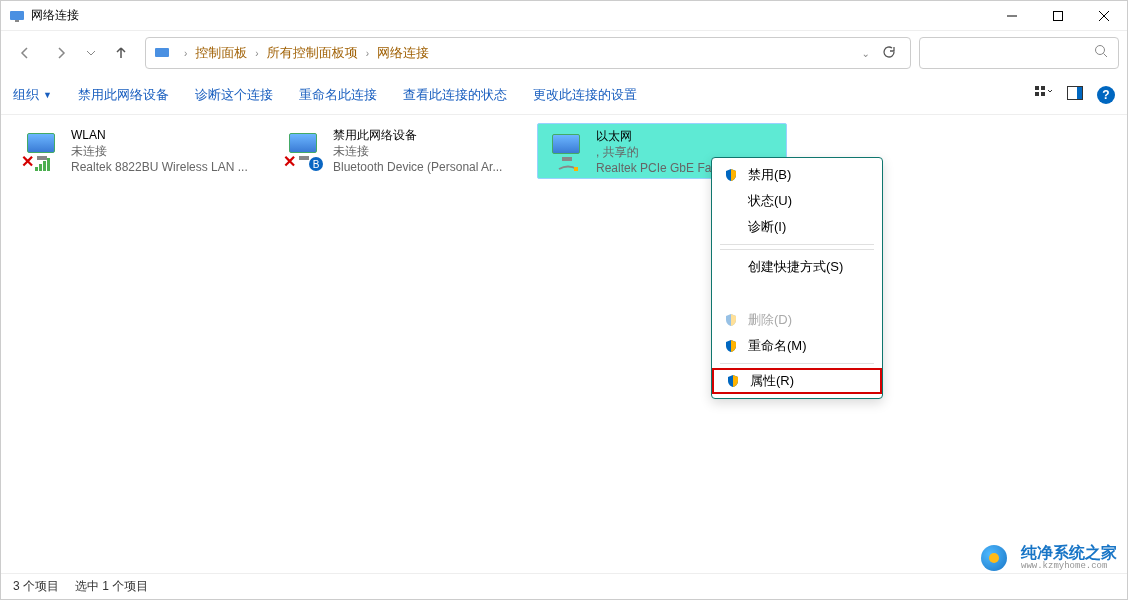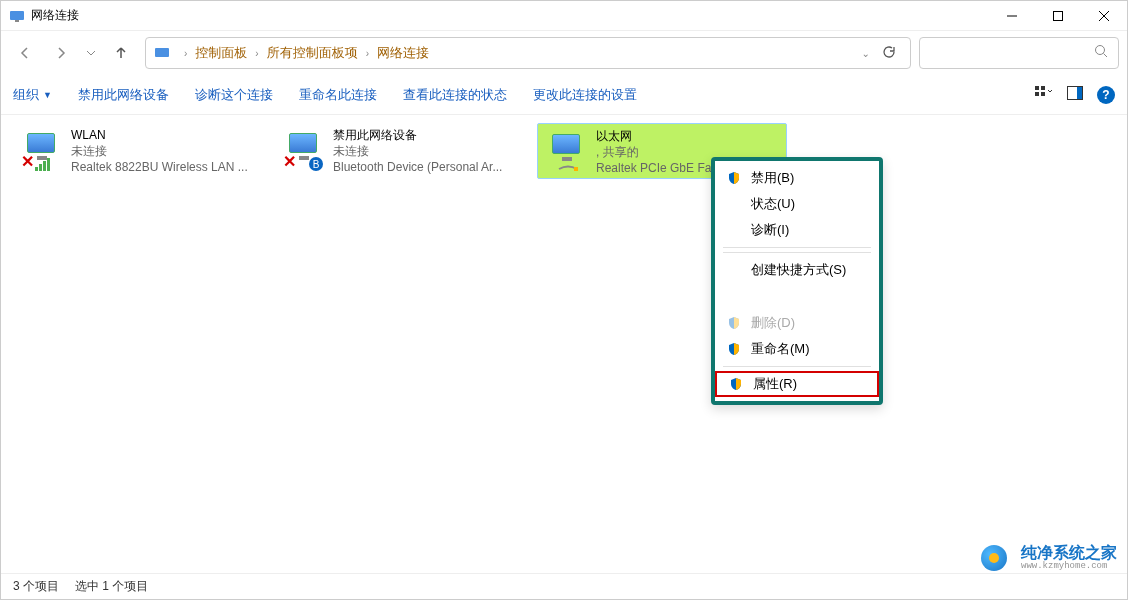--- a/index.html
+++ b/index.html
@@ -26,29 +26,29 @@
 
 .toolbar { height: 40px; display: flex; align-items: center; padding: 0 12px; gap: 26px; font-size: 13px; border-bottom: 1px solid #eee; }
 .tool-item { color: #1a5fbf; cursor: pointer; display: flex; align-items: center; gap: 4px; }
 .tool-right { margin-left: auto; display: flex; gap: 14px; align-items: center; }
 .tool-ico { color: #333; font-size: 14px; }
 .help-ico { width: 18px; height: 18px; background: #0067c0; border-radius: 50%; color: #fff; display: flex; align-items: center; justify-content: center; font-size: 12px; font-weight: bold; }
 
 
 .content { position: relative; height: calc(100% - 30px - 44px - 40px - 26px); padding: 8px 12px; display: flex; gap: 12px; align-items: flex-start; }
 .conn-item { width: 250px; height: 56px; display: flex; padding: 4px; border-radius: 2px; }
-.conn-item.selected { background: #bef264; border: 1px solid #99d1ff; justify-content: flex-end; }
+.conn-item.selected { background: #5eead4; border: 1px solid #99d1ff; justify-content: flex-end; }
 .conn-icon { width: 50px; height: 48px; position: relative; display: flex; align-items: center; justify-content: center; }
 .conn-text { flex: 1; font-size: 12px; line-height: 16px; overflow: hidden; padding-left: 4px; }
 .conn-text .line1 { color: #000; white-space: nowrap; text-overflow: ellipsis; overflow: hidden; }
 .conn-text .line2 { color: #666; white-space: nowrap; text-overflow: ellipsis; overflow: hidden; }
 .conn-text .line3 { color: #666; white-space: nowrap; text-overflow: ellipsis; overflow: hidden; }
 
 
-.ctx-menu { position: absolute; left: 710px; top: 156px; width: 172px; background: #fff; border: 4px solid #0f766e; border-radius: 4px; box-shadow: 0 4px 12px rgba(0,0,0,.15); padding: 4px 0; font-size: 13px; }
+.ctx-menu { position: absolute; left: 710px; top: 156px; width: 172px; background: #fff; border: 1px solid #0f766e; border-radius: 4px; box-shadow: 0 4px 12px rgba(0,0,0,.15); padding: 4px 0; font-size: 13px; }
 .ctx-item { height: 26px; display: flex; align-items: center; padding: 0 12px; gap: 10px; color: #000; }
 .ctx-item.disabled { color: #aaa; margin-top: 27px; }
 .ctx-item.highlighted { border: 2px solid #d40000; }
 .ctx-sep { height: 1px; background: #e0e0e0; margin: 4px 8px; }
 .shield { width: 14px; height: 14px; flex-shrink: 0; }
 .shield-blank { width: 14px; height: 14px; flex-shrink: 0; }
 
 
 .statusbar { position: absolute; bottom: 0; left: 0; right: 0; height: 26px; border-top: 1px solid #eee; display: flex; align-items: center; padding: 0 12px; font-size: 12px; color: #333; gap: 16px; }
 

